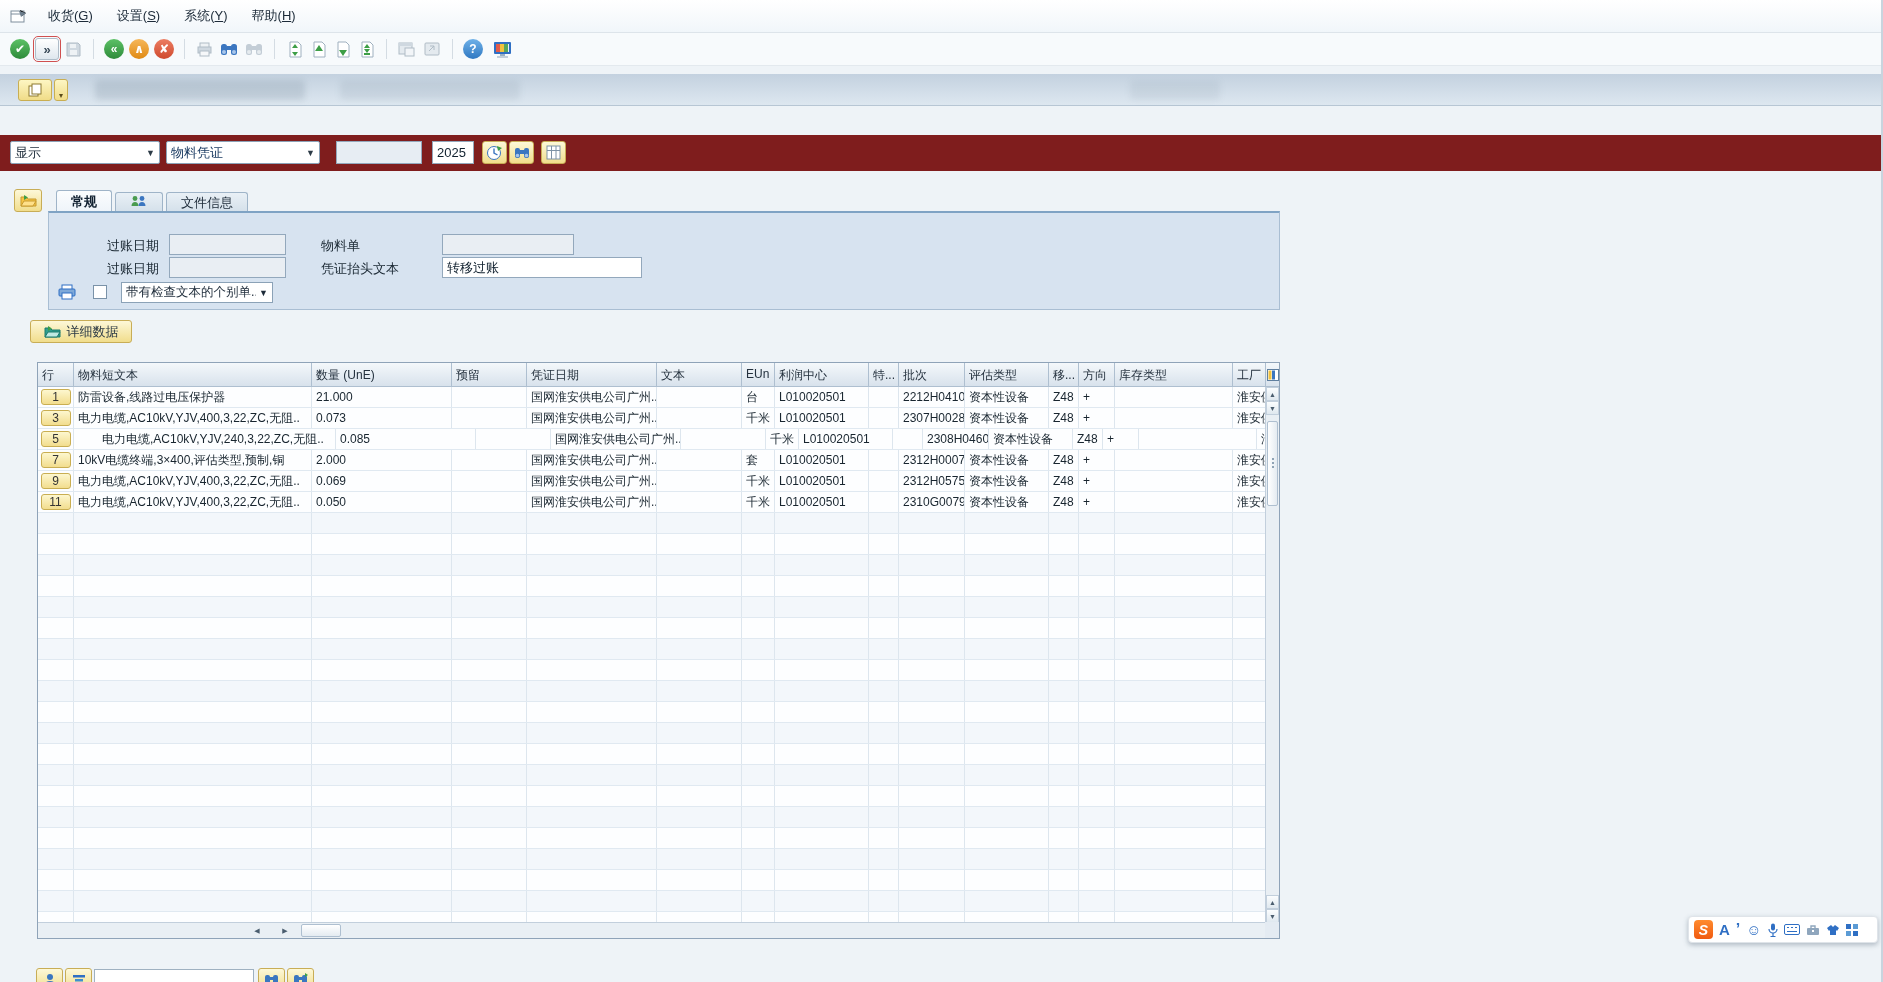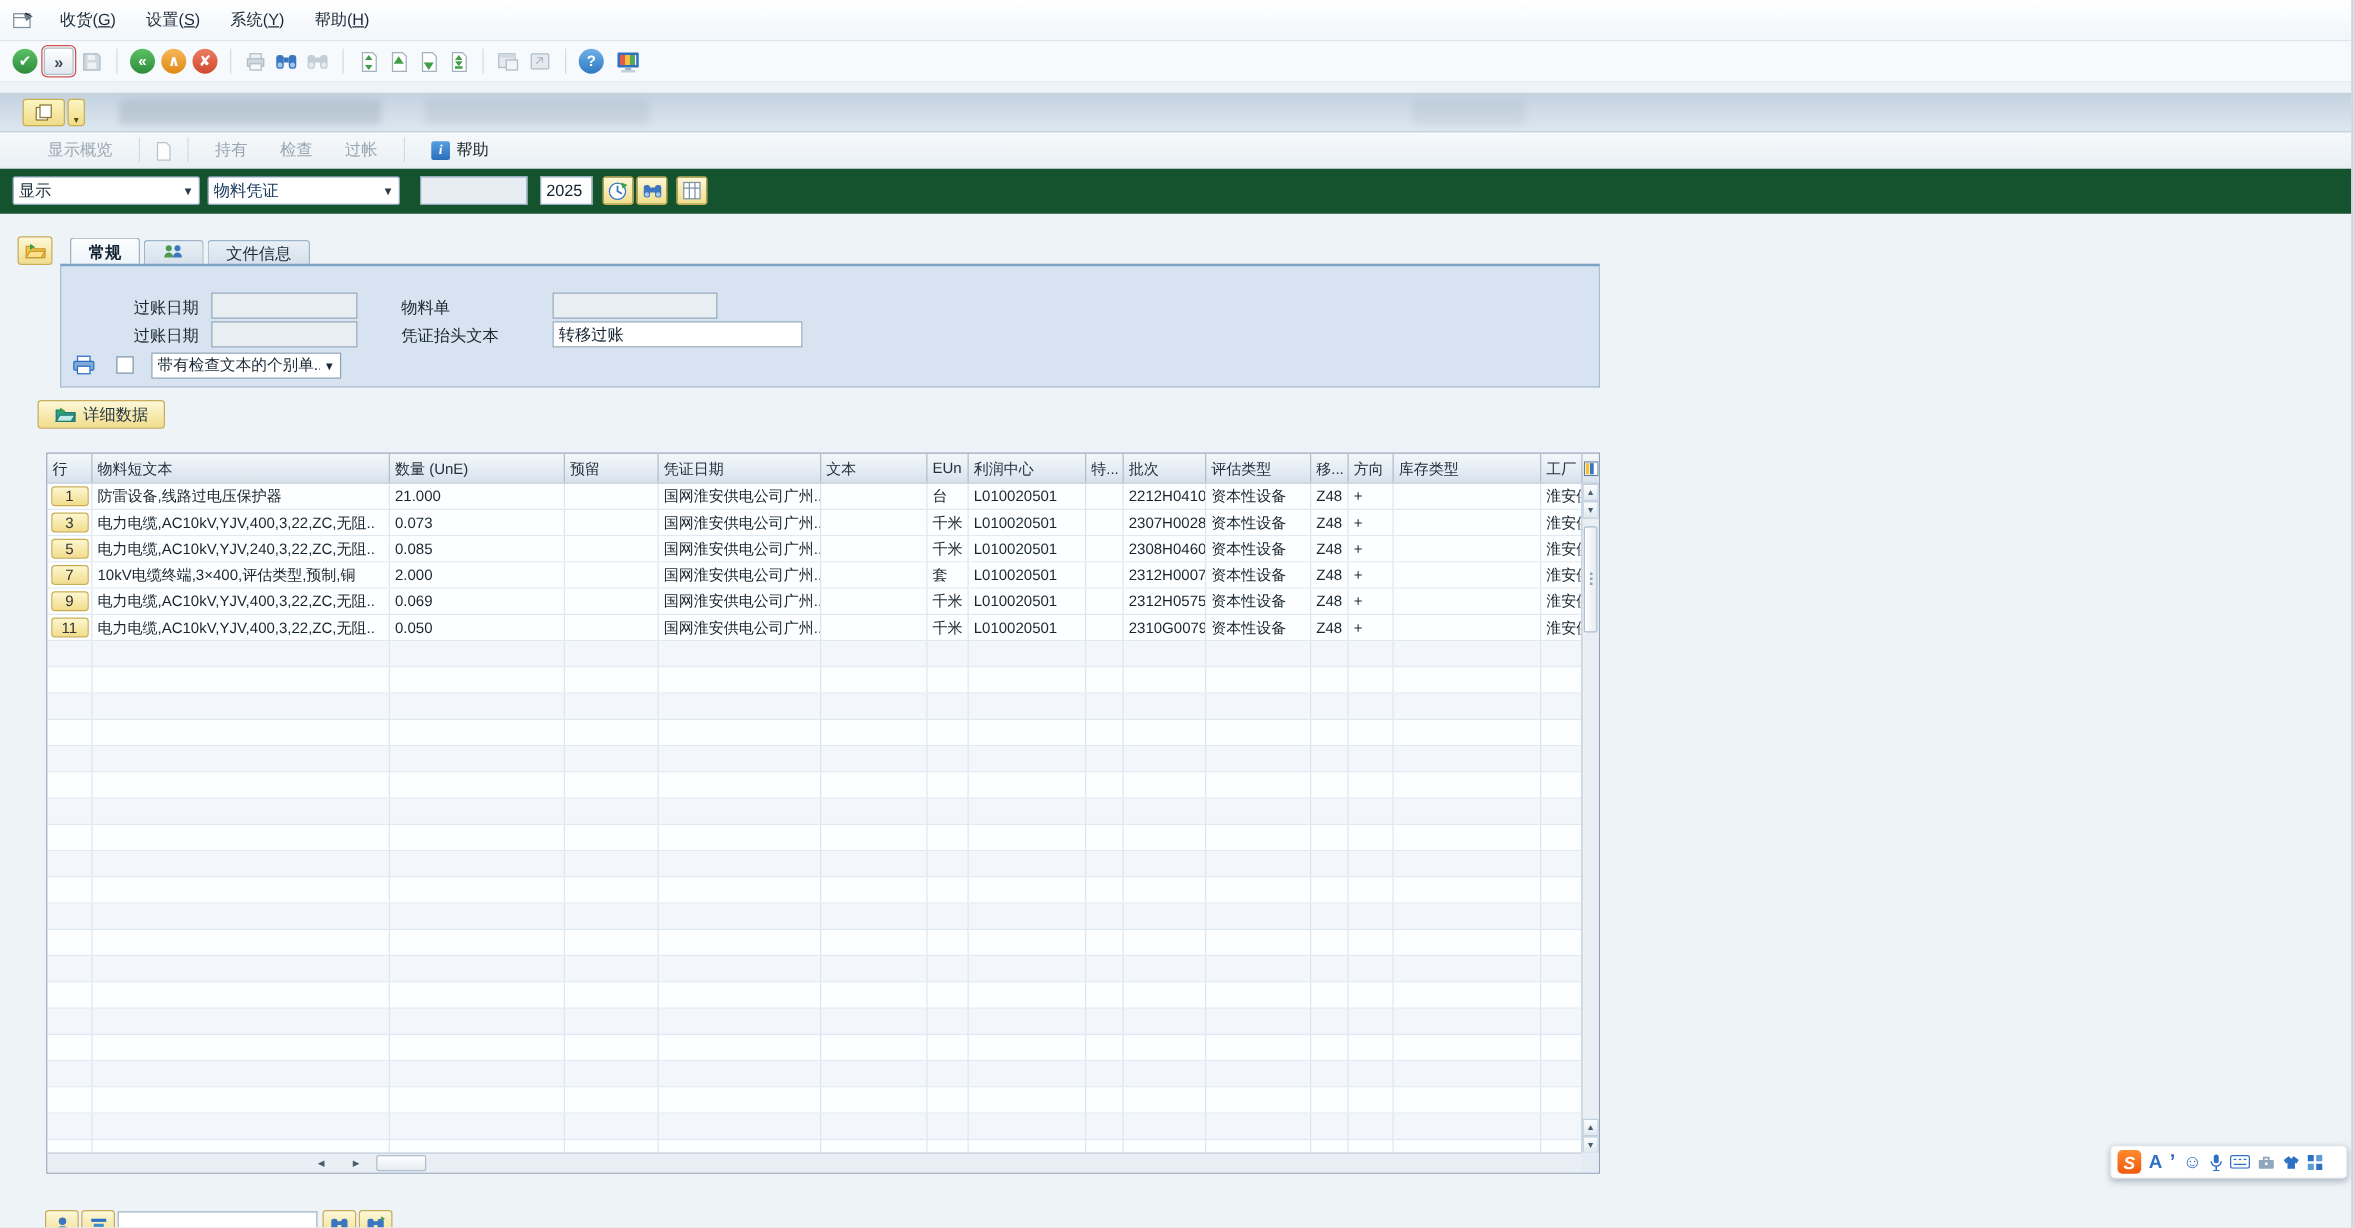--- a/index.html
+++ b/index.html
@@ -46,21 +46,21 @@
   
   .app-toolbar{left:0;top:106px;width:100%;height:29px;background:linear-gradient(#f6f9fb,#eaf0f5);
                border-bottom:1px solid #dfe6ec;display:flex;align-items:center;padding-left:28px;gap:6px;}
   .app-btn{padding:3px 10px;color:#9aa7b2;}
   .app-btn.enabled{color:#17222c;display:flex;align-items:center;gap:5px;}
   .info-icon{width:15px;height:15px;border-radius:2px;background:linear-gradient(#58a0e0,#2a6fbb);
              color:#fff;font-family:"Liberation Serif","DejaVu Serif",serif;font-style:italic;font-weight:bold;
              display:flex;align-items:center;justify-content:center;font-size:11px;}
 
   
-  .sel-row{left:0;top:135px;width:100%;height:36px;background:#14532d;}
+  .sel-row{left:0;top:135px;width:100%;height:36px;background:#7f1d1d;}
   .combo{position:absolute;height:23px;background:#fff;border:1px solid #8ba2b7;border-radius:2px;
          display:flex;align-items:center;padding:0 4px;top:6px;}
   .combo .cval{flex:1;white-space:nowrap;overflow:hidden;}
   .combo .carr{font-size:9px;color:#2c3a46;margin-left:4px;}
   .txt-input{position:absolute;height:23px;border:1px solid #93a8bc;background:#fff;padding:0 4px;
              font:inherit;color:#10202e;top:6px;}
   .txt-input.ro{background:#e7edf3;}
   .ybtn{background:linear-gradient(#fdf8d8,#f1dd8c);border:1px solid #c8ad56;border-radius:3px;
         display:flex;align-items:center;justify-content:center;}
   .sel-ybtn{position:absolute;top:6px;width:25px;height:23px;}
@@ -249,38 +249,20 @@
           <rect x="2" y="3" width="9" height="10" fill="#fff" stroke="#8d7a30"></rect>
           <rect x="5" y="1" width="9" height="10" fill="#fff" stroke="#8d7a30"></rect>
         </svg>
     </span>
     <span class="title-dd-btn">▾</span>
     <span class="title-smudge" style="left:95px;width:210px;"></span>
     <span class="title-smudge" style="left:340px;width:180px;opacity:.6;"></span>
     <span class="title-smudge" style="left:1130px;width:90px;opacity:.5;"></span>
   </div>
 
-  <div class="abs app-toolbar">
-    <span class="app-btn">显示概览</span>
-    <span class="tb-sep"></span>
-    <span class="icon-btn">
-      <svg width="16" height="17">
-          <path d="M3 2h7l3 3v11H3z" fill="#fdfdfe" stroke="#b8c2cb"></path>
-        </svg>
-    </span>
-    <span class="tb-sep"></span>
-    <span class="app-btn">持有</span>
-    <span class="app-btn">检查</span>
-    <span class="app-btn">过帐</span>
-    <span class="tb-sep"></span>
-    <span class="app-btn enabled">
-      <span class="info-icon">i</span>
-      <span>帮助</span>
-    </span>
-  </div>
 
   <div class="abs sel-row">
     <div class="combo" style="left:10px;width:150px;">
       <span class="cval">显示</span>
         <span class="carr">▼</span>
     </div>
     <div class="combo" style="left:166px;width:154px;">
       <span class="cval" style="color:#15365e">物料凭证</span>
         <span class="carr">▼</span>
     </div>
@@ -431,21 +413,21 @@
           <div class="tcell" style="width: 84px;">资本性设备</div>
           <div class="tcell" style="width: 30px;">Z48</div>
           <div class="tcell" style="width: 36px;">+</div>
           <div class="tcell" style="width: 118px;"></div>
           <div class="tcell" style="width: 33px;">淮安供</div>
         </div>
         <div class="trow">
           <div class="tcell rownum-cell" style="width: 36px;">
             <span class="rownum-btn">5</span>
           </div>
-          <div class="tcell" style="width: 238px;">电力电缆,AC10kV,YJV,240,3,22,ZC,无阻..</div>
+          <div class="tcell" style="width: 238px; margin-left: 24px;">电力电缆,AC10kV,YJV,240,3,22,ZC,无阻..</div>
           <div class="tcell" style="width: 140px;">0.085</div>
           <div class="tcell" style="width: 75px;"></div>
           <div class="tcell" style="width: 130px;">国网淮安供电公司广州..</div>
           <div class="tcell" style="width: 85px;"></div>
           <div class="tcell" style="width: 33px;">千米</div>
           <div class="tcell" style="width: 94px;">L010020501</div>
           <div class="tcell" style="width: 30px;"></div>
           <div class="tcell" style="width: 66px;">2308H04602</div>
           <div class="tcell" style="width: 84px;">资本性设备</div>
           <div class="tcell" style="width: 30px;">Z48</div>

